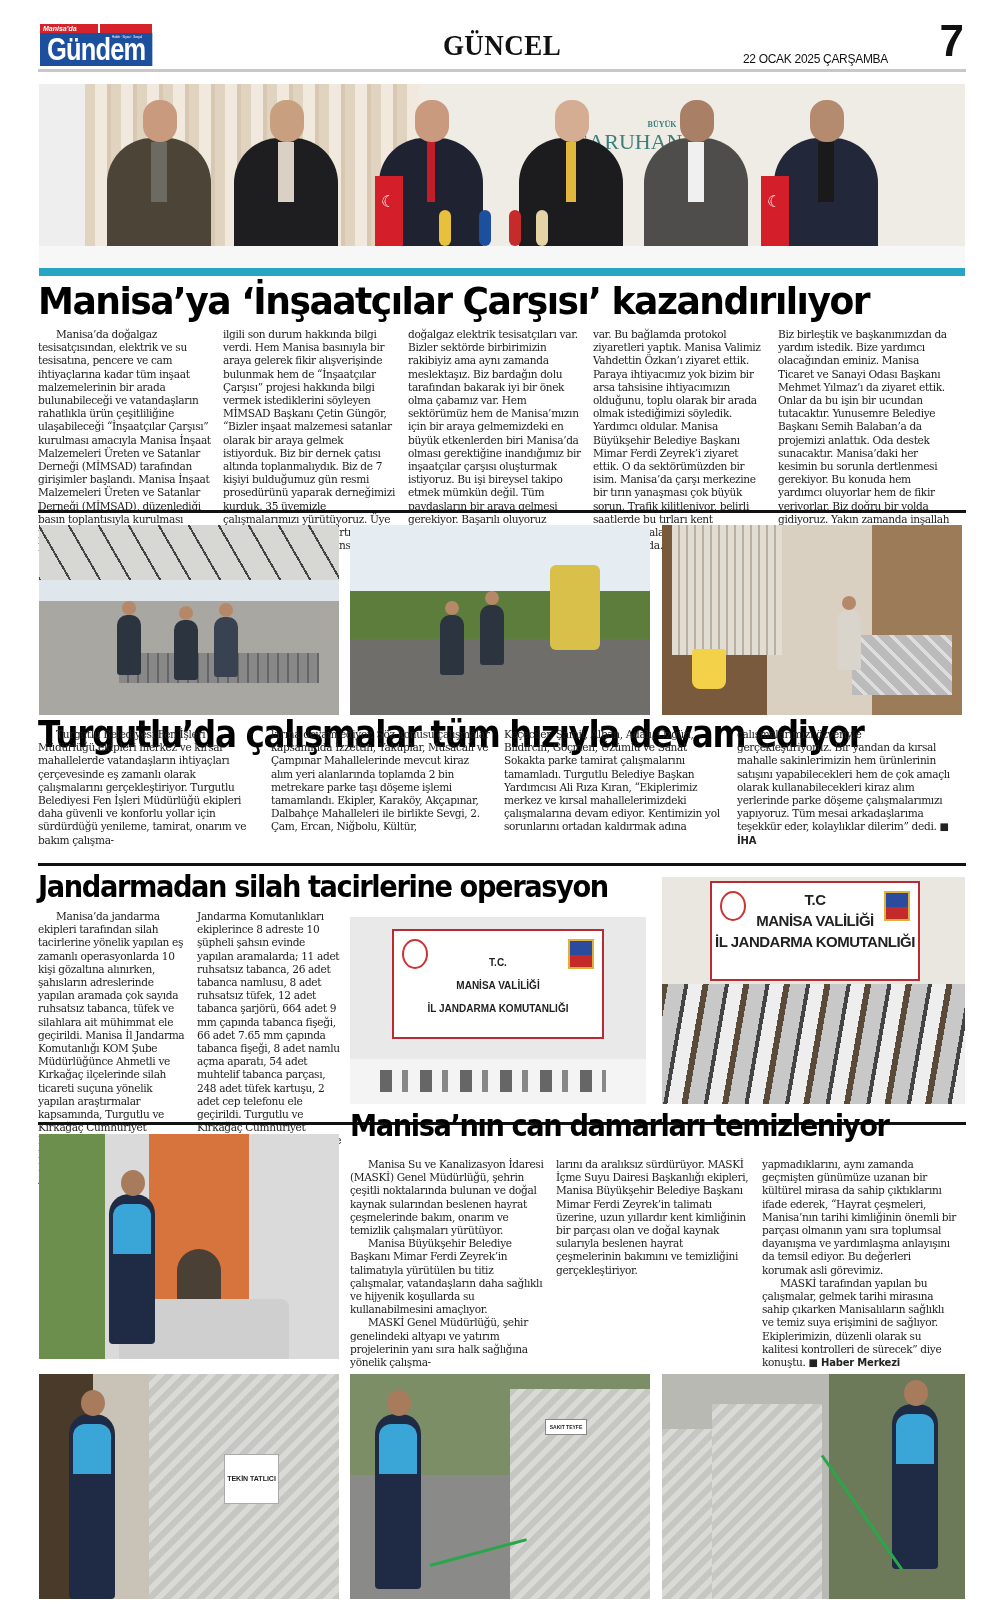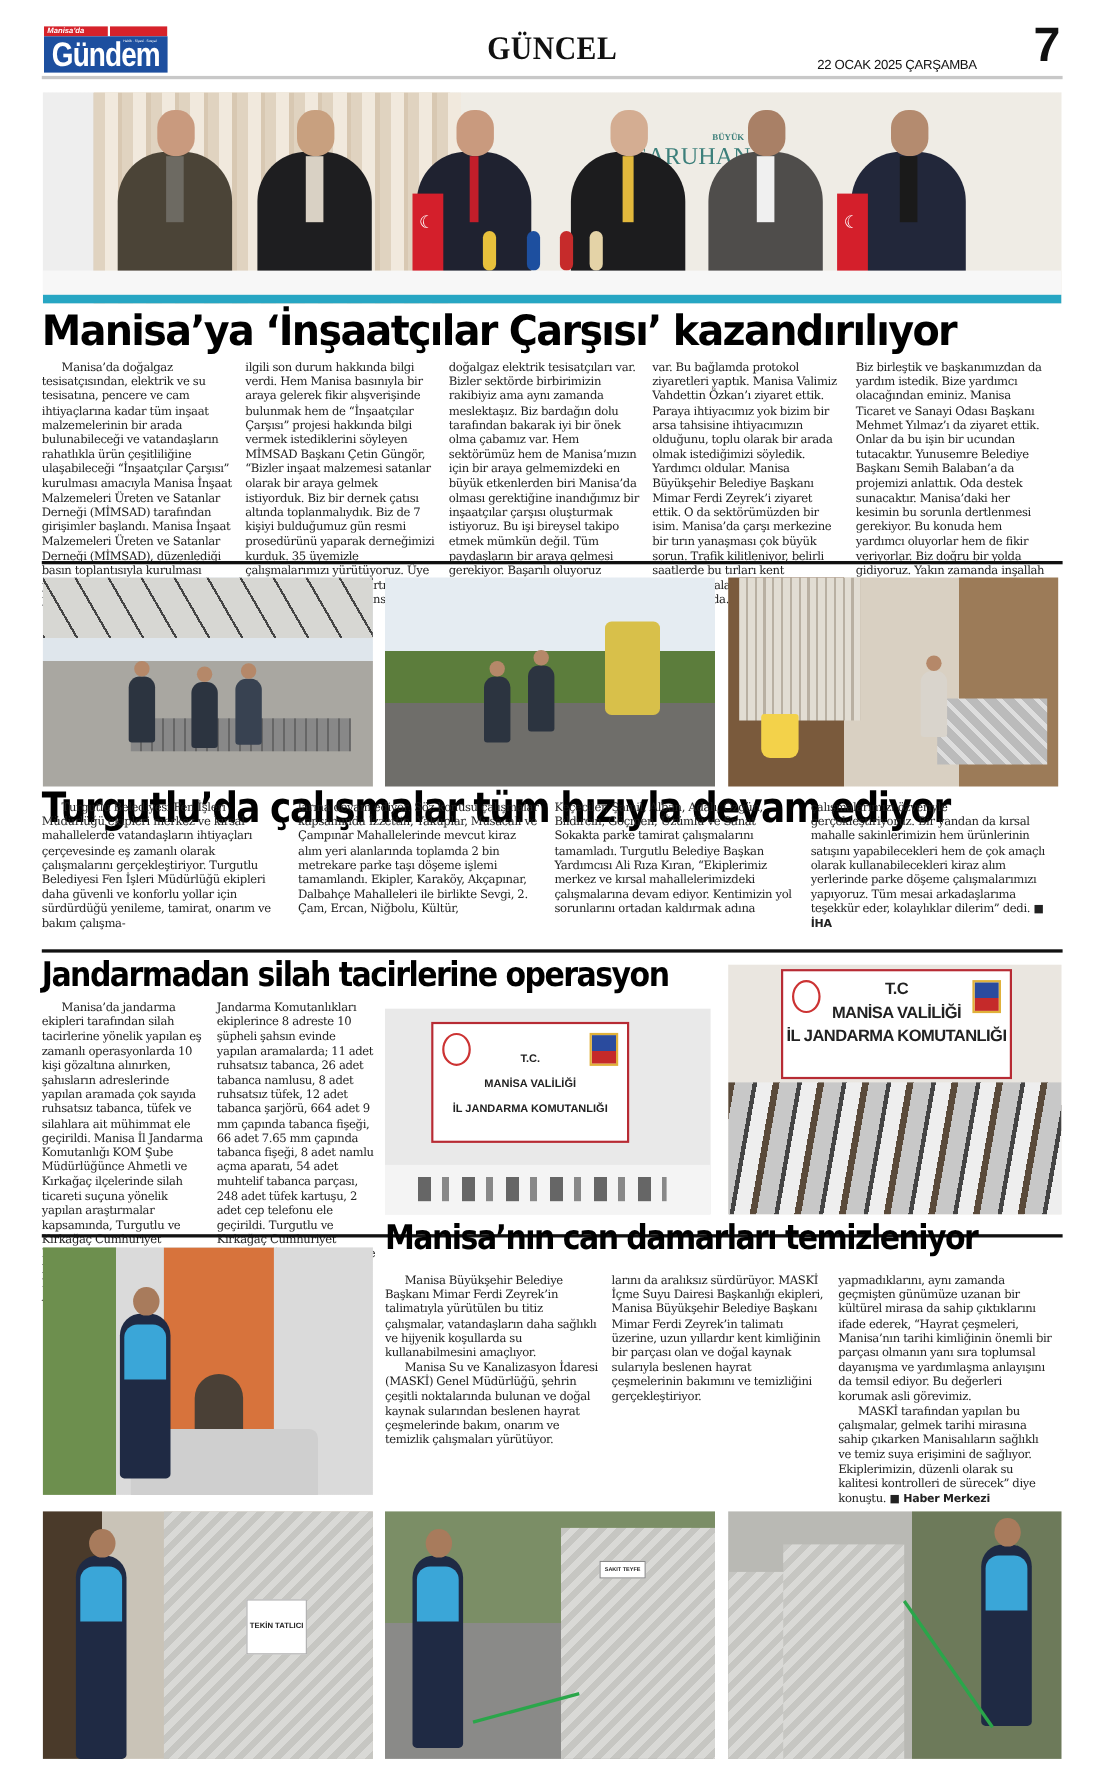--- a/index.html
+++ b/index.html
@@ -219,21 +219,21 @@
 <h1 class="headline h3">Jandarmadan silah tacirlerine operasyon</h1>
 <div class="cols c3">
   <div class="col">
       <p>Manisa’da jandarma ekipleri tarafından silah tacirlerine yönelik yapılan eş zamanlı operasyonlarda 10 kişi gözaltına alınırken, şahısların adreslerinde yapılan aramada çok sayıda ruhsatsız tabanca, tüfek ve silahlara ait mühimmat ele geçirildi. Manisa İl Jandarma Komutanlığı KOM Şube Müdürlüğünce Ahmetli ve Kırkağaç ilçelerinde silah ticareti suçuna yönelik yapılan araştırmalar kapsamında, Turgutlu ve Kırkağaç Cumhuriyet Başsavcılıkları koordinesinde KOM Şube Müdürlüğü, Kırkağaç ve Ahmetli İlçe</p>
     </div>
   <div class="col">
       <p class="noind"><span>Jandarma Komutanlıkları ekiplerince 8 adreste 10 şüpheli şahsın evinde yapılan aramalarda; 11 adet ruhsatsız tabanca, 26 adet tabanca namlusu, 8 adet ruhsatsız tüfek, 12 adet tabanca şarjörü, 664 adet 9 mm çapında tabanca fişeği, 66 adet 7.65 mm çapında tabanca fişeği, 8 adet namlu açma aparatı, 54 adet muhtelif tabanca parçası, 248 adet tüfek kartuşu, 2 adet cep telefonu ele geçirildi. Turgutlu ve Kırkağaç Cumhuriyet Başsavcılığınca 10 şüpheliye yönelik adli işlemlere başlandığı açıklandı.</span> <span class="byline">İHA</span></p>
     </div>
 </div>
 <div class="photo ph-gend1">
-  <div class="sign" style="left:42px;top:12px;width:180px;height:110px;font-size:10px">
+  <div class="sign" style="left:42px;top:12px;width:212px;height:110px;font-size:10px">
     <div class="emblem-l"></div>
     <div class="emblem-r"></div>
     <div class="l1" style="margin-top:26px">T.C.</div>
     <div class="l1" style="margin-top:12px">MANİSA VALİLİĞİ</div>
     <div class="l1" style="margin-top:12px">İL JANDARMA KOMUTANLIĞI</div>
   </div>
   <div class="gend-table">
       <div class="guns"></div>
     </div>
 </div>
@@ -253,22 +253,23 @@
   <div class="fountain-arch"></div>
   <div class="fountain-niche"></div>
   <div class="fountain-basin"></div>
   <div class="cleaner" style="left:70px;top:60px">
       <div class="vest"></div>
     </div>
 </div>
 <h1 class="headline h4">Manisa’nın can damarları temizleniyor</h1>
 <div class="cols c4">
   <div class="col">
-    <p>Manisa Büyükşehir Belediye Başkanı Mimar Ferdi Zeyrek’in talimatıyla yürütülen bu titiz çalışmalar, vatandaşların daha sağlıklı ve hijyenik koşullarda su kullanabilmesini amaçlıyor.</p>
-      <p>Manisa Su ve Kanalizasyon İdaresi (MASKİ) Genel Müdürlüğü, şehrin çeşitli noktalarında bulunan ve doğal kaynak sularından beslenen hayrat çeşmelerinde bakım, onarım ve temizlik çalışmaları yürütüyor.</p>
+    <p>Manisa Su ve Kanalizasyon İdaresi (MASKİ) Genel Müdürlüğü, şehrin çeşitli noktalarında bulunan ve doğal kaynak sularından beslenen hayrat çeşmelerinde bakım, onarım ve temizlik çalışmaları yürütüyor.</p>
+      <p>Manisa Büyükşehir Belediye Başkanı Mimar Ferdi Zeyrek’in talimatıyla yürütülen bu titiz çalışmalar, vatandaşların daha sağlıklı ve hijyenik koşullarda su kullanabilmesini amaçlıyor.</p>
+      <p>MASKİ Genel Müdürlüğü, şehir genelindeki altyapı ve yatırım projelerinin yanı sıra halk sağlığına yönelik çalışma-</p>
   </div>
   <div class="col">
     <p class="noind">larını da aralıksız sürdürüyor. MASKİ İçme Suyu Dairesi Başkanlığı ekipleri, Manisa Büyükşehir Belediye Başkanı Mimar Ferdi Zeyrek’in talimatı üzerine, uzun yıllardır kent kimliğinin bir parçası olan ve doğal kaynak sularıyla beslenen hayrat çeşmelerinin bakımını ve temizliğini gerçekleştiriyor.</p>
   </div>
   <div class="col">
     <p class="noind">yapmadıklarını, aynı zamanda geçmişten günümüze uzanan bir kültürel mirasa da sahip çıktıklarını ifade ederek, “Hayrat çeşmeleri, Manisa’nın tarihi kimliğinin önemli bir parçası olmanın yanı sıra toplumsal dayanışma ve yardımlaşma anlayışını da temsil ediyor. Bu değerleri korumak asli görevimiz.</p>
     <p><span>MASKİ tarafından yapılan bu çalışmalar, gelmek tarihi mirasına sahip çıkarken Manisalıların sağlıklı ve temiz suya erişimini de sağlıyor. Ekiplerimizin, düzenli olarak su kalitesi kontrolleri de sürecek” diye konuştu.</span> <span class="byline">Haber Merkezi</span></p>
   </div>
 </div>
 

